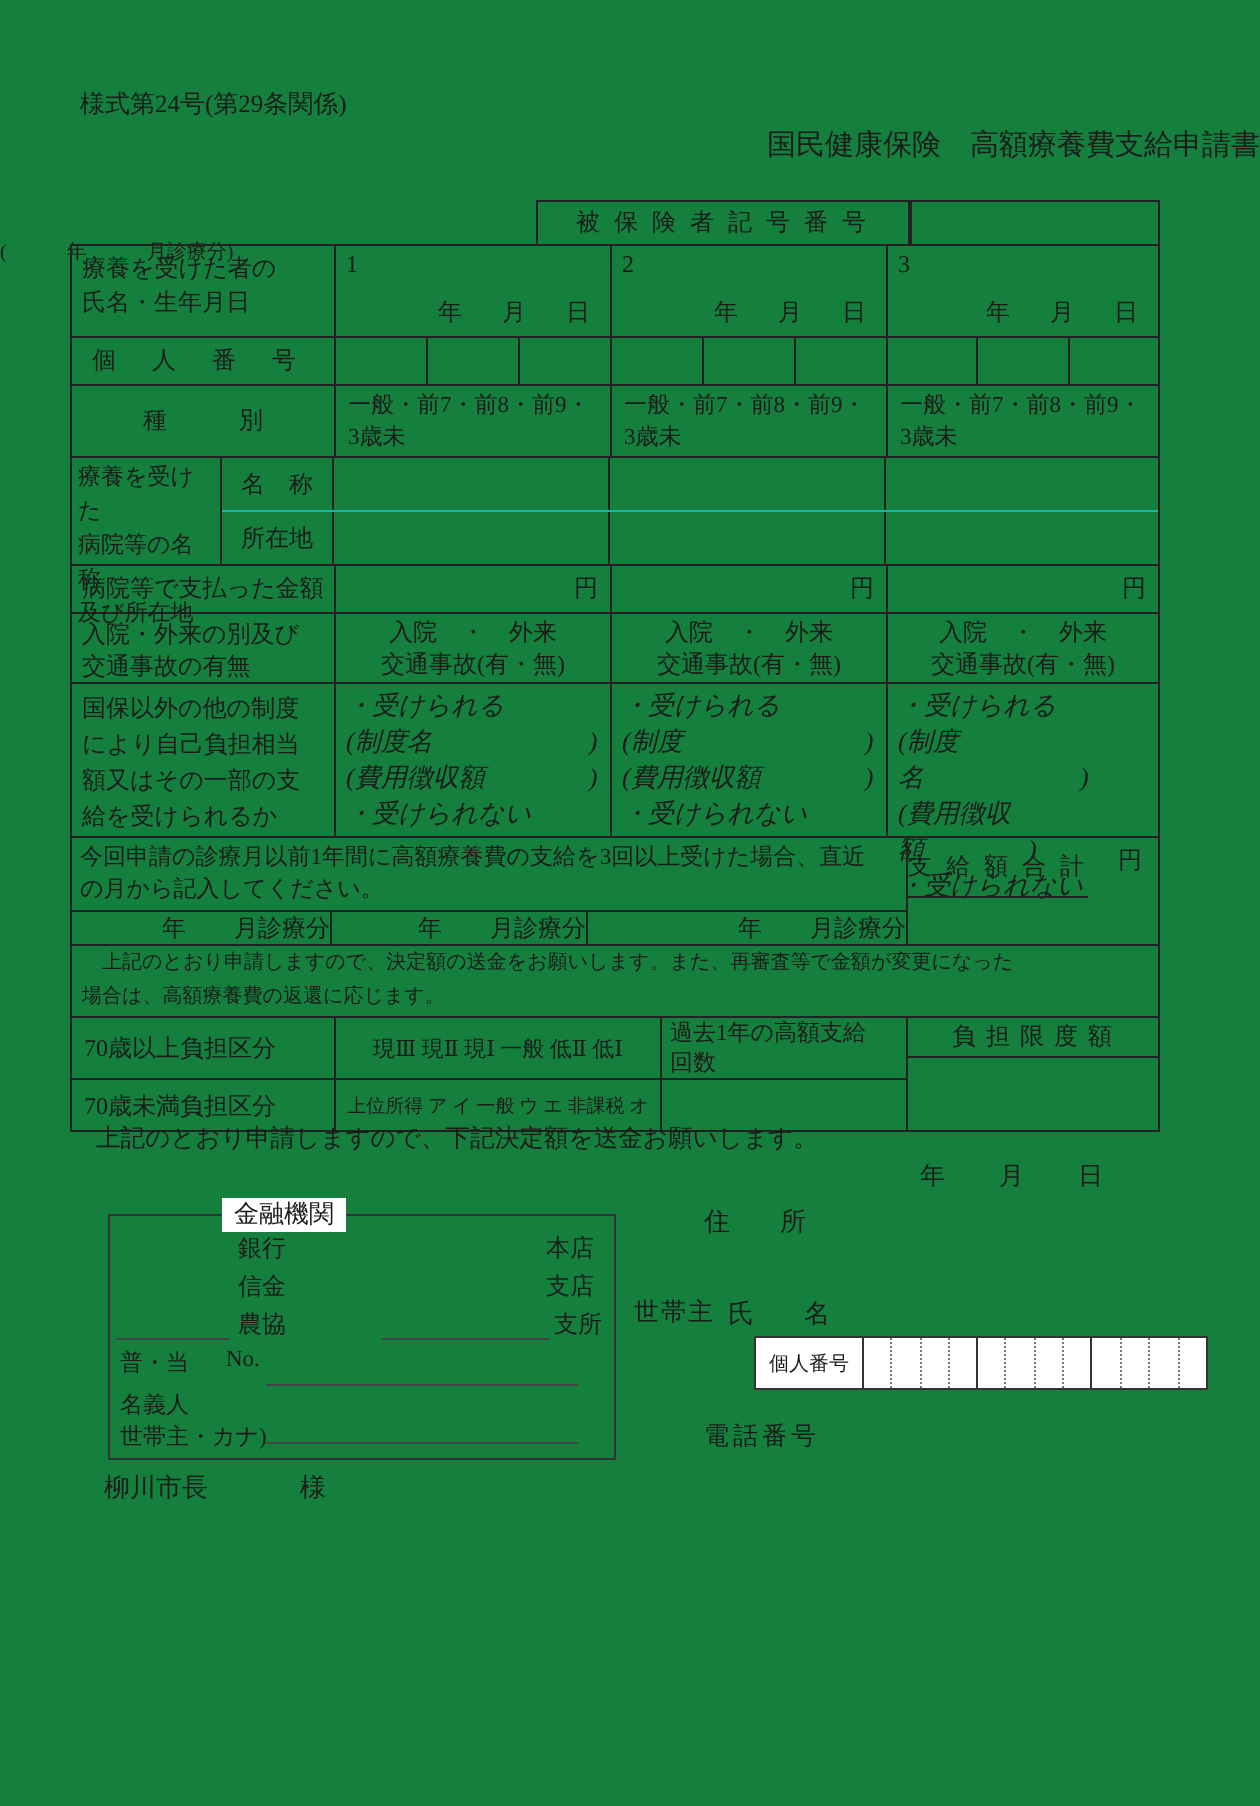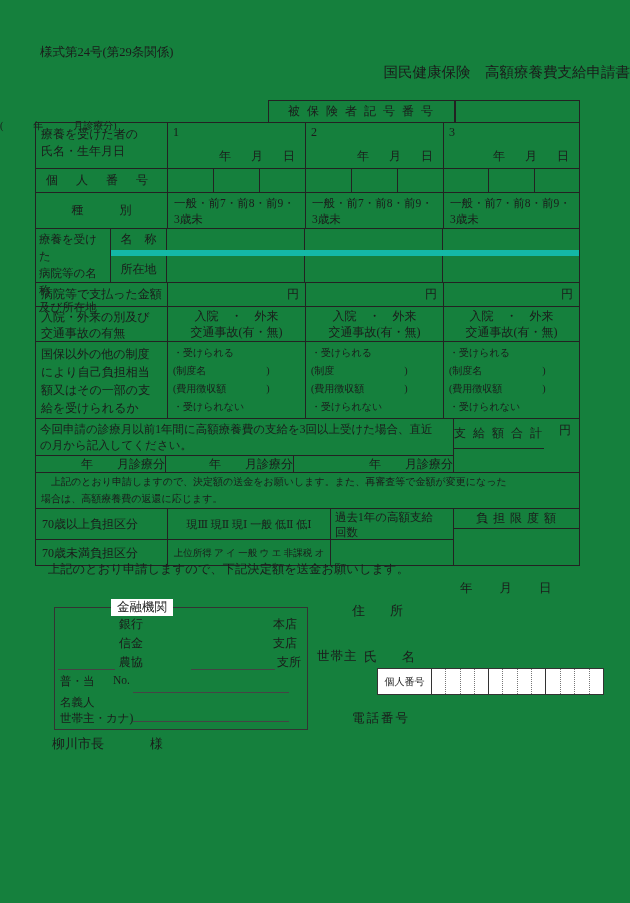--- a/index.html
+++ b/index.html
@@ -48,21 +48,21 @@
   .sp-wide { letter-spacing:18px; padding-left:10px; }
   .subwrap { display:flex; }
   .sub { flex:1; border-left:1px solid #222; }
   .sub:first-child { border-left:none; }
 
   .subcol { flex:1; display:flex; flex-direction:column; }
   .subrow { display:flex; }
 
   .yen-cell { text-align:right; padding-right:6px; line-height:22px; }
 
-  .othercell { font-size:10px; line-height:18px; padding:2px 5px; }
+  .othercell { font-size:13px; line-height:18px; padding:2px 5px;font-style:italic; }
 
   .histtext { font-size:11.5px; line-height:16px; padding:2px 4px; border-bottom:1px solid #222; height:37px; }
   .histrow { display:flex; flex:1; }
   .histcell { border-right:1px solid #222; text-align:right; font-size:12px; line-height:16px; }
   .histcell.last { border-right:none; }
   .totalwrap { width:125px; display:flex; }
   .totallbl { height:30px; border-bottom:1px solid #222; text-align:center; letter-spacing:2px; padding-top:6px; font-size:12px; }
   .totalyen { flex:1; text-align:right; padding:3px 8px 0 0; }
 
   .decl { font-size:10px; line-height:16.5px; padding:1px 5px; width:100%; }
@@ -166,21 +166,21 @@
 3歳未</div>
       <div class="cell pre last" style="flex:1;font-size:11.5px;line-height:16px;padding:2px 6px">一般・前7・前8・前9・
 3歳未</div>
     </div>
 
     <div class="trow" style="height:54px">
       <div class="cell pre" style="width:75px;font-size:11.5px;line-height:17px;padding:2px 3px">療養を受けた
 病院等の名称
 及び所在地</div>
       <div class="subcol">
-        <div class="subrow" style="height:27px;border-bottom:6px solid #14b8a6">
+        <div class="subrow" style="height:27px;border-bottom:1px solid #14b8a6">
           <div class="cell vcenter hcenter" style="width:56px">名　称</div>
           <div class="cell" style="width:138px"></div>
           <div class="cell" style="width:138px"></div>
           <div class="cell last" style="flex:1"></div>
         </div>
         <div class="subrow" style="flex:1">
           <div class="cell vcenter hcenter" style="width:56px">所在地</div>
           <div class="cell" style="width:138px"></div>
           <div class="cell" style="width:138px"></div>
           <div class="cell last" style="flex:1"></div>

